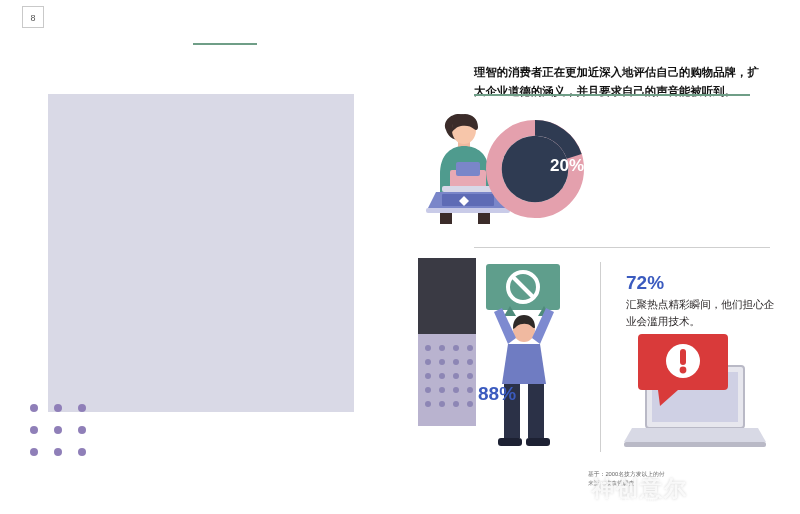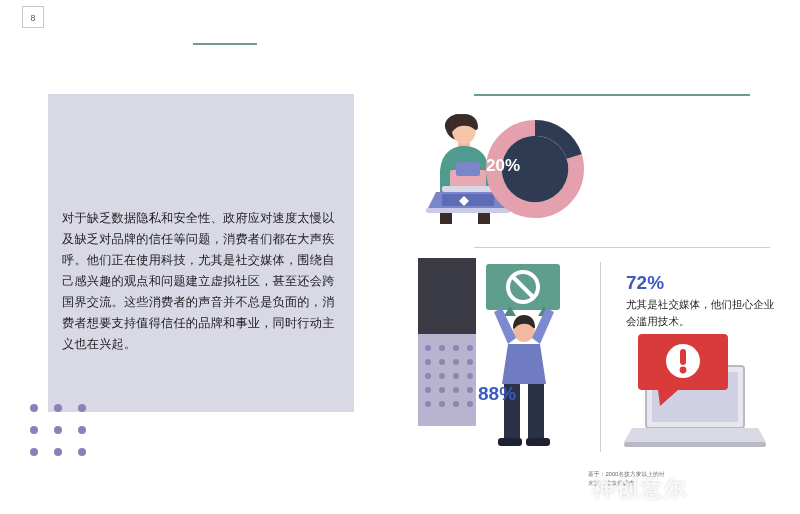--- a/index.html
+++ b/index.html
@@ -192,50 +192,50 @@
     color: rgba(255,255,255,0.8);
   }
   
   .illus { position: absolute; }
   .donut { position: absolute; left: 486px; top: 120px; width: 98px; height: 98px; }
   .donut-label {
     position: absolute;
     left: 486px;
     top: 156px;
     width: 98px;
-    text-align: left;
+    text-align: right;
     font-size: 17px;
     font-weight: bold;
     color: #ffffff;
   }
 </style>
 </head>
 <body>
 
 <div class="page">
 
   <div class="page-num">8</div>
 
   <div class="top-rule"></div>
 
   <div class="left-panel"></div>
-  <div class="left-text">对于缺乏数据隐私和安全性、政府应对速度太慢以及缺乏对品牌的信任等问题，消费者们都在大声疾呼。他们正在使用科技，尤其是社交媒体，围绕自己感兴趣的观点和问题建立虚拟社区，甚至还会跨国界交流。这些消费者的声音并不总是负面的，消费者想要支持值得信任的品牌和事业，同时行动主义也在兴起。</div>
 
   <div class="dots">
     <span style="left:0px;top:0px"></span>
       <span style="left:24px;top:0px"></span>
       <span style="left:48px;top:0px"></span>
     <span style="left:0px;top:22px"></span>
       <span style="left:24px;top:22px"></span>
       <span style="left:48px;top:22px"></span>
     <span style="left:0px;top:44px"></span>
       <span style="left:24px;top:44px"></span>
       <span style="left:48px;top:44px"></span>
   </div>
 
+  <div class="headline">理智的消费者正在更加近深入地评估自己的购物品牌，扩大企业道德的涵义，并且要求自己的声音能被听到。</div>
   <div class="hl-underline"></div>
 
   <svg class="illus" style="left:412px;top:112px;width:110px;height:112px" viewBox="0 0 110 112">
     <path d="M34 18c-4-8 4-16 13-16s16 7 14 16c-1 6-5 10-13 10s-12-4-14-10z" fill="#3b2c2a"></path>
     <path d="M46 26h12v12H46z" fill="#f0b9a0"></path>
     <ellipse cx="52" cy="18" rx="12" ry="14" fill="#f7c6aa"></ellipse>
     <path d="M40 16c0-9 6-14 13-14s13 5 13 13c0 3-2 4-4 2-3-3-8-4-13-3-5 1-7 4-9 6-1 1-2-1-2-4z" fill="#3b2c2a"></path>
     <path d="M36 40c4-4 10-6 16-6s13 2 17 6c6 5 8 14 8 22v28H28V62c0-8 2-17 8-22z" fill="#4f9b8e"></path>
     <rect x="38" y="58" width="36" height="24" rx="2" fill="#e8a9b4"></rect>
     <rect x="44" y="50" width="24" height="14" rx="2" fill="#7a86c9"></rect>
@@ -296,21 +296,21 @@
     <path d="M128 86l14-32-8-4-14 30z" fill="#7d8ad0"></path>
     <rect x="92" y="126" width="16" height="54" fill="#2b3147"></rect>
     <rect x="116" y="126" width="16" height="54" fill="#2b3147"></rect>
     <rect x="86" y="180" width="24" height="8" rx="3" fill="#1d2133"></rect>
     <rect x="114" y="180" width="24" height="8" rx="3" fill="#1d2133"></rect>
   </svg>
 
   <div class="stat-47-num">88%</div>
 
   <div class="stat-72-num">72%</div>
-  <div class="stat-72-text">尤其是社交媒体，他们担心企业会滥用技术。</div>
+  <div class="stat-72-text">汇聚热点精彩瞬间，他们担心企业会滥用技术。</div>
 
   <svg class="illus" style="left:618px;top:330px;width:150px;height:128px" viewBox="0 0 150 128">
     <rect x="28" y="36" width="98" height="62" rx="3" fill="#e7e7ee" stroke="#b9b9c6" stroke-width="2"></rect>
     <rect x="34" y="42" width="86" height="50" fill="#cfd0e4"></rect>
     <path d="M14 98h126l8 14H6z" fill="#d8d9e5"></path>
     <rect x="6" y="112" width="142" height="5" rx="2" fill="#b9b9c6"></rect>
     <rect x="20" y="4" width="90" height="56" rx="4" fill="#d93a3a"></rect>
     <path d="M40 60l2 16 18-16z" fill="#d93a3a"></path>
     <circle cx="65" cy="31" r="17" fill="#ffffff"></circle>
     <rect x="62" y="19" width="6" height="16" rx="3" fill="#d93a3a"></rect>

